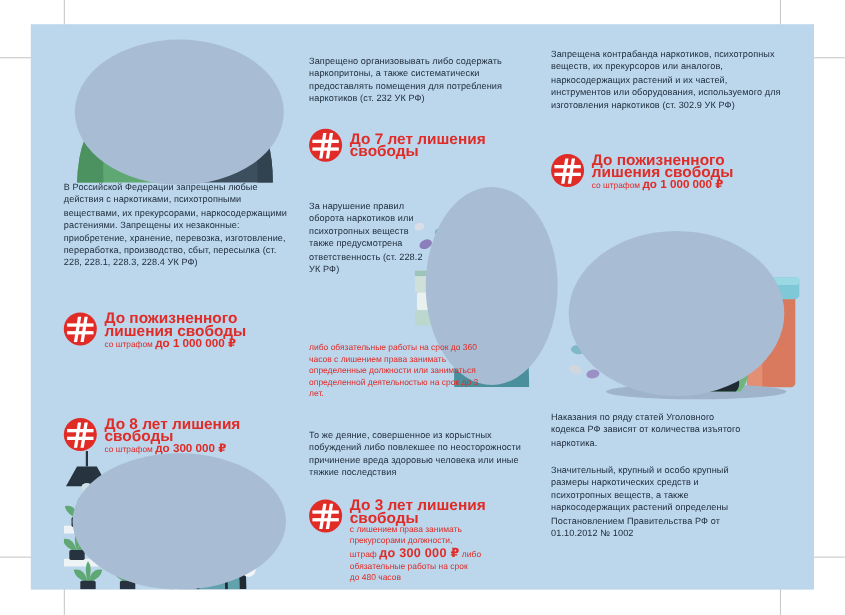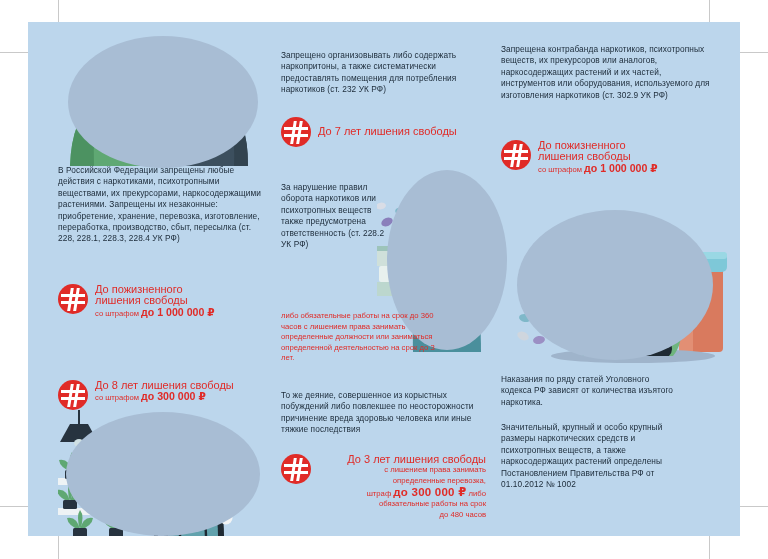--- a/index.html
+++ b/index.html
@@ -15,21 +15,21 @@
   .p{color:#1b2a38;font-size:8.3px;line-height:11.4px;letter-spacing:.01em;}
 
   
   .badge-row{display:flex;align-items:flex-start;gap:7px;}
   .hashicon{flex:0 0 auto;width:30px;height:30px;border-radius:50%;background:#e02b27;position:relative;}
   .hashicon i{position:absolute;background:#fff;display:block;}
   .hashicon i.v1{left:35%;top:12%;width:11%;height:76%;transform:skewX(-9deg);}
   .hashicon i.v2{left:57%;top:12%;width:11%;height:76%;transform:skewX(-9deg);}
   .hashicon i.h1{top:33%;left:10%;width:80%;height:11%;}
   .hashicon i.h2{top:57%;left:10%;width:80%;height:11%;}
-  .redbold{color:#e02b27;font-weight:normal;font-size:11px;line-height:11.4px;}
+  .redbold{color:#e02b27;font-weight:bold;font-size:14px;line-height:11.4px;}
   .redsub{color:#e02b27;font-size:7.6px;line-height:10.4px;}
   .redsub b{font-size:10.6px;}
   .redblock{color:#e02b27;font-size:7.7px;line-height:10.6px;}
   .bignum{font-size:11.5px;font-weight:bold;letter-spacing:.02em;}
 
   
   .ill{position:absolute;overflow:hidden;}
   .blob{position:absolute;background:#a8bdd4;border-radius:50%;}
 
   svg{display:block;}
@@ -268,31 +268,31 @@
         <path d="M70 72 q6 4 11 -1" stroke="#1f2a33" stroke-width="1.6" fill="none" stroke-linecap="round"></path>
       </svg>
     </div>
 
     <p class="p" style="margin:0;position:absolute;top:160px;width:110px;">За нарушение правил оборота наркотиков или психотропных веществ также предусмотрена ответственность (ст. 228.2 УК РФ)</p>
     <div style="position:absolute;top:273px;width:168px;">
       <div class="redblock" style="margin-top:16px;">либо обязательные работы на срок до 360 часов с лишением права занимать определенные должности или заниматься определенной деятельностью на срок до 3 лет.</div>
     </div>
 
     <p class="p" style="margin:0;position:absolute;top:368px;width:204px;">То же деяние, совершенное из корыстных побуждений либо повлекшее по неосторожности причинение вреда здоровью человека или иные тяжкие последствия</p>
-    <div class="badge-row" style="position:absolute;top:432px;text-align:right;">
+    <div class="badge-row" style="position:absolute;top:432px;">
       <div class="hashicon">
           <i class="h1"></i>
           <i class="h2"></i>
           <i class="v1"></i>
           <i class="v2"></i>
         </div>
       <div style="width:168px;">
         <div class="redbold">До 3 лет лишения свободы</div>
         <div class="redblock">с лишением права занимать</div>
-        <div class="redblock">определенные перевозка,</div>
+        <div class="redblock">прекурсорами должности,</div>
         <div class="redblock"><span>штраф </span><span class="bignum">до 300 000 ₽</span><span> либо</span></div>
         <div class="redblock">обязательные работы на срок</div>
         <div class="redblock">до 480 часов</div>
       </div>
     </div>
   </div>
 
   <div class="col" style="left:473px;top:0;width:215px;height:514px;">
 
     <p class="p" style="margin:0;position:absolute;top:22px;width:213px;">Запрещена контрабанда наркотиков, психотропных веществ, их прекурсоров или аналогов, наркосодержащих растений и их частей, инструментов или оборудования, используемого для изготовления наркотиков (ст. 302.9 УК РФ)</p>

